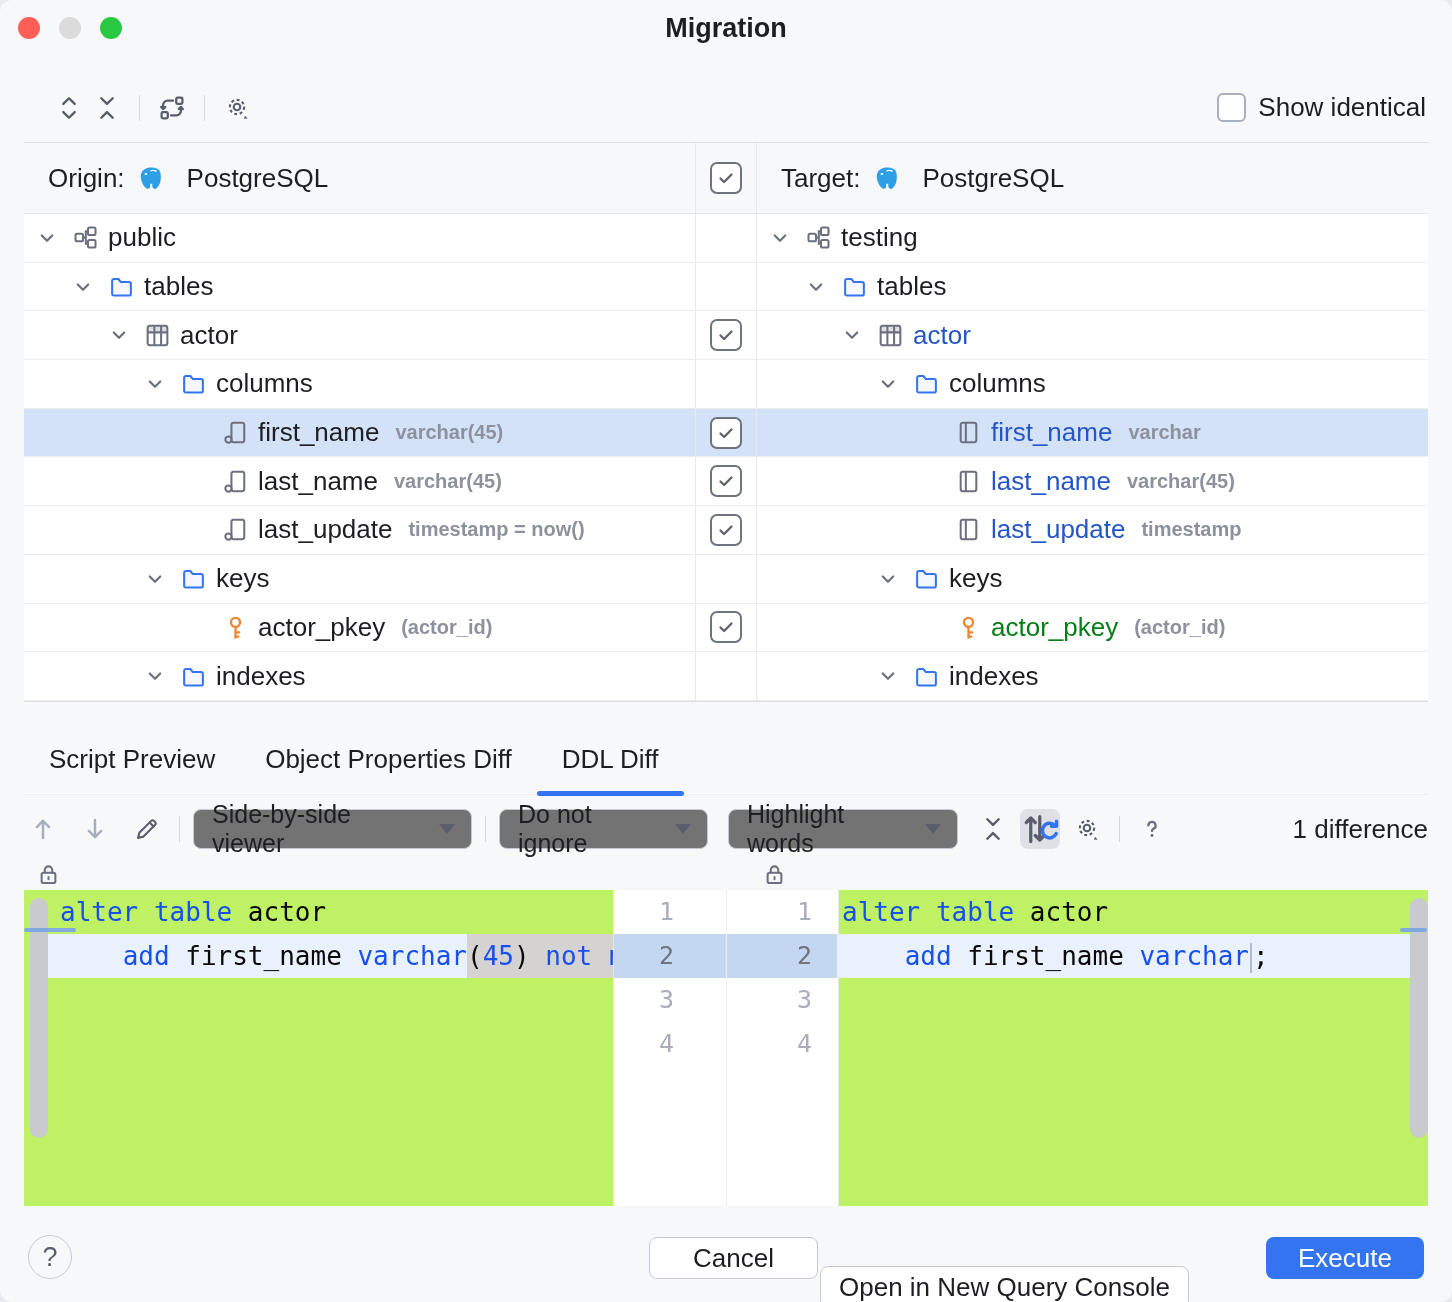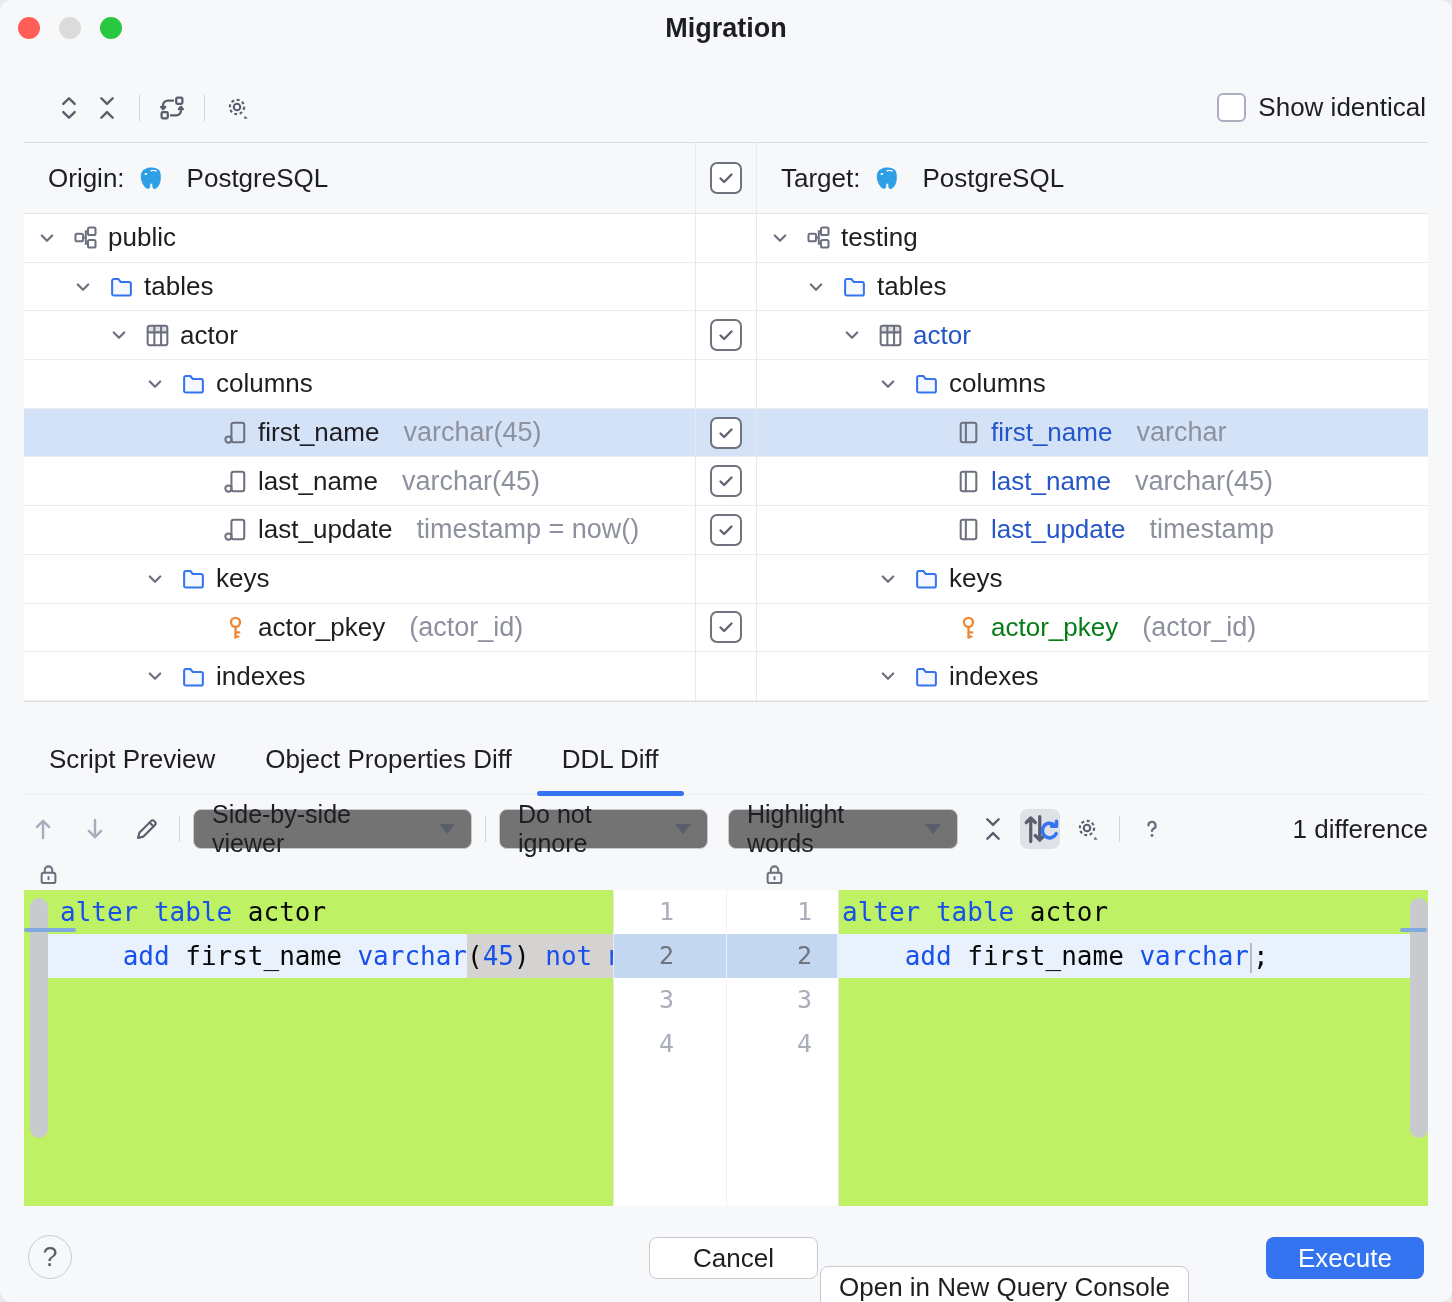--- a/index.html
+++ b/index.html
@@ -28,21 +28,21 @@
   .trow{height:48.7px;}
   .trow .cell{display:flex;align-items:center;border-bottom:1px solid #EBECF0;overflow:hidden;}
   .trow .ckcell{border-bottom:1px solid #EBECF0;}
   .trow.selected .cell,.trow.selected .ckcell{background:#D4E2F8;}
   .chev{width:26px;height:26px;margin-right:12px;flex:none;display:flex;align-items:center;justify-content:center;}
   .chev svg{width:22px;height:22px;}
   .icn{width:26px;height:26px;margin-right:10px;flex:none;display:flex;align-items:center;justify-content:center;}
   .icn svg{width:25px;height:25px;}
   .lbl{font-size:26px;white-space:nowrap;}
   .c-default{color:#1D1E22;} .c-modified{color:#2456C7;} .c-created{color:#067D17;}
-  .typ{font-size:27px;color:#8D919D;margin-left:24px;white-space:nowrap;}
+  .typ{font-size:20px;color:#8D919D;margin-left:16px;white-space:nowrap;font-weight:bold;}
   .tcb{width:28px;height:28px;border:2px solid #6F737E;border-radius:7px;background:#fff;display:flex;align-items:center;justify-content:center;}
   .tcb svg{width:20px;height:20px;}
   
   .tabs{position:absolute;top:724px;left:24px;right:24px;height:70px;display:flex;border-bottom:1px solid #ECEEF2;}
   .tab{position:relative;display:flex;align-items:center;padding:0 25px;font-size:26px;cursor:default;}
   .tab.active::after{content:"";position:absolute;left:0;right:0;bottom:-2px;height:5px;background:#3574F0;border-radius:3px;}
   
   .diffbar{position:absolute;top:804px;left:24px;right:24px;height:50px;display:flex;align-items:center;}
   .dd{height:40px;border:1px solid #C6C9D2;border-radius:8px;background:#737373;display:flex;align-items:center;
       justify-content:space-between;font-size:25px;padding:0 16px 0 18px;box-sizing:border-box;}

